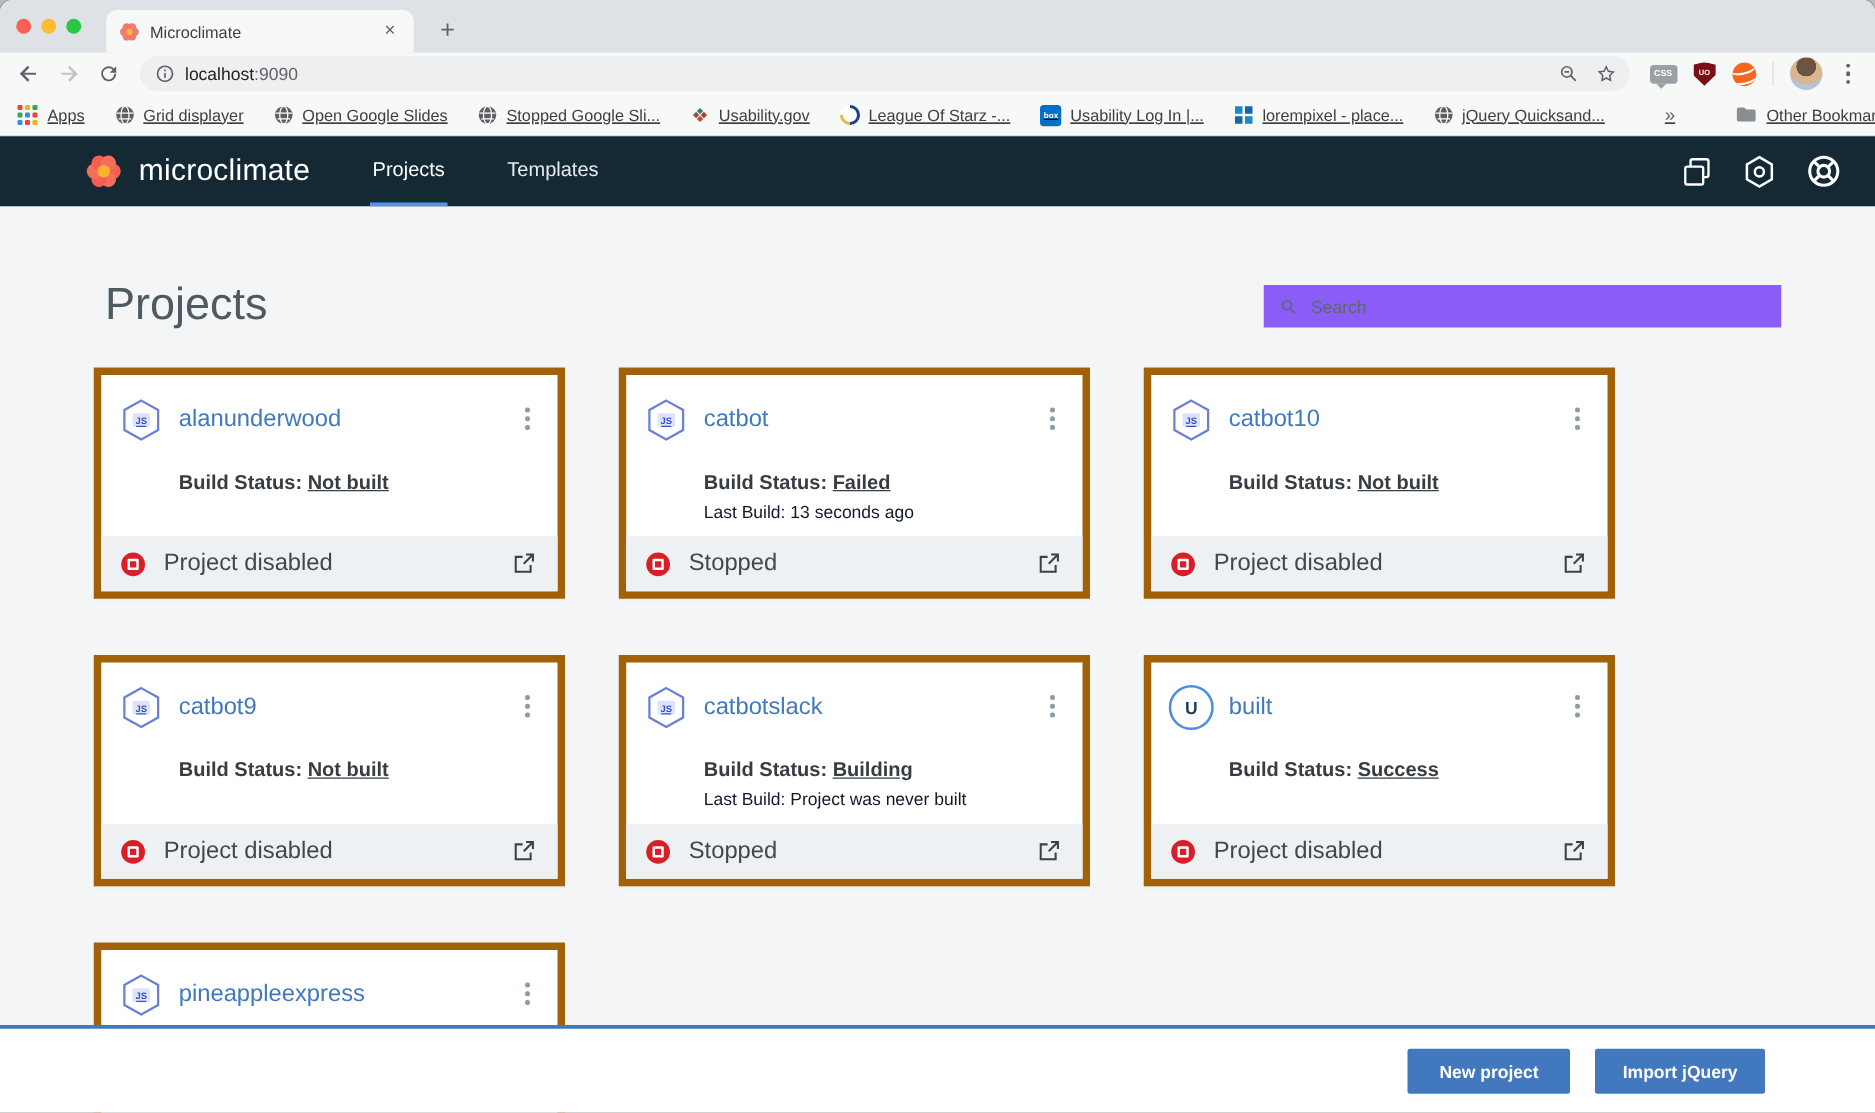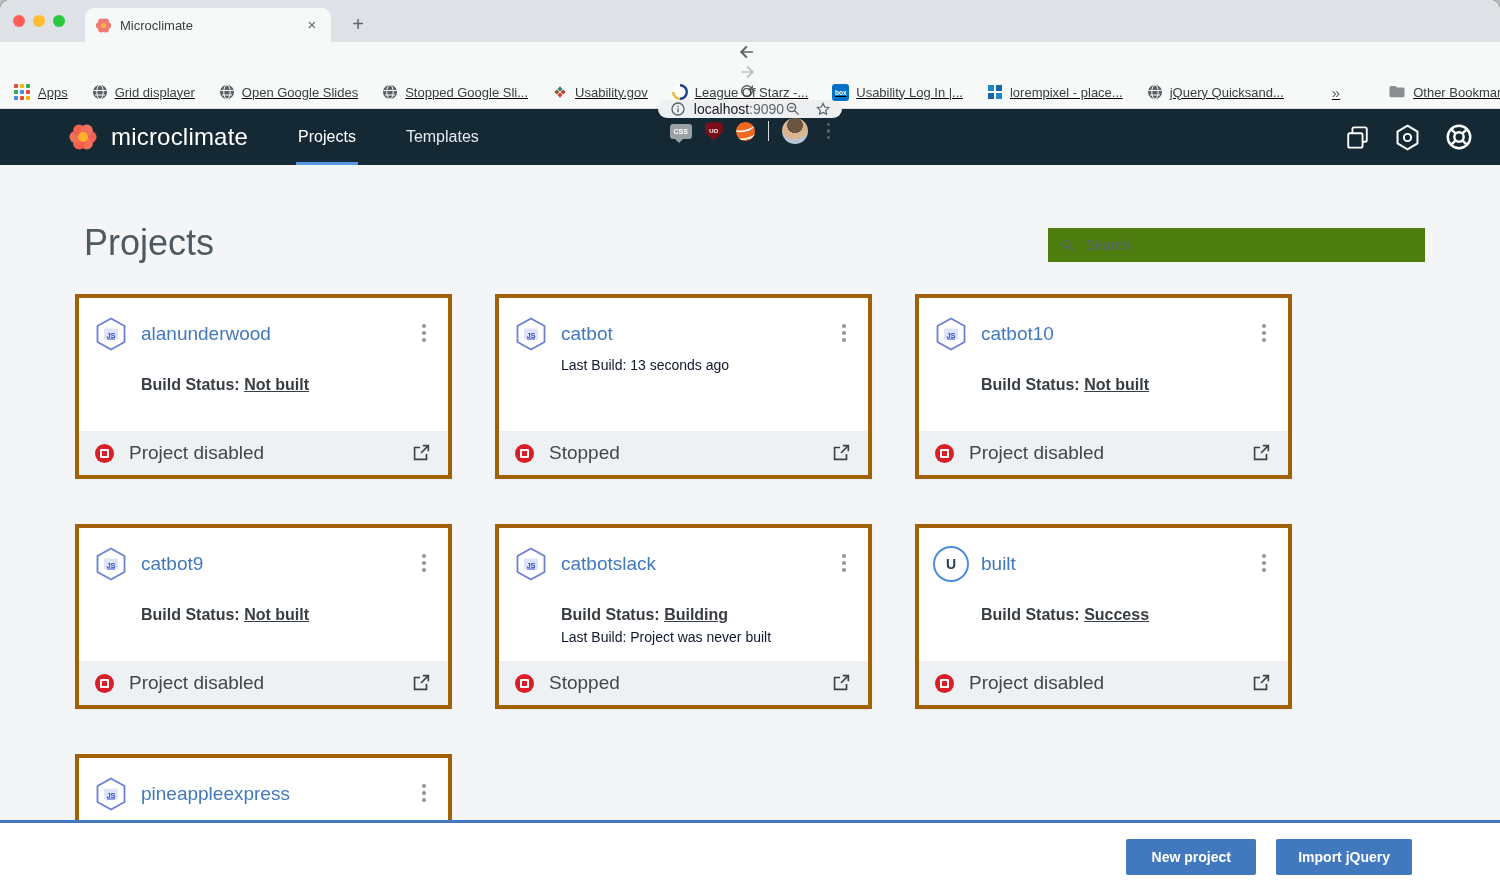--- a/index.html
+++ b/index.html
@@ -13,21 +13,21 @@
   .traffic { position:absolute; left:13px; top:15px; display:flex; gap:8px; }
   .light { width:12px; height:12px; border-radius:50%; }
   .light.red{background:#ff5f57;} .light.yellow{background:#febc2e;} .light.green{background:#28c840;}
   .tab { position:absolute; left:85px; top:8px; width:246px; height:34px; background:#f7f8f8;
          border-radius:9px 9px 0 0; display:flex; align-items:center; padding:0 10px; }
   .tab-title { font-size:13px; color:#3c4043; margin-left:8px; flex:1; white-space:nowrap; overflow:hidden; }
   .tab-close { color:#5f6368; font-size:15px; width:18px; height:18px; line-height:17px; text-align:center; border-radius:50%; cursor:pointer; }
   .newtab { position:absolute; left:345px; top:12px; font-size:20px; color:#5f6368; width:26px; height:26px; text-align:center; line-height:25px; cursor:pointer; }
 
   
-  .toolbar { height:34px; background:#f7f8f8; display:flex; align-items:center; padding:0 10px;flex-direction:column; }
+  .toolbar { height:34px; background:#f7f8f8; display:flex; align-items:center; padding:0 10px; }
   .navbtn { width:26px; height:26px; display:flex; align-items:center; justify-content:center; margin-right:6px; cursor:pointer; }
   .omnibox { flex:1; height:28px; background:#edeff1; border-radius:14px; display:flex; align-items:center; padding:0 10px 0 12px; margin:0 6px; }
   .url { font-size:14px; margin-left:8px; flex:1; }
   .url .host{ color:#202124; } .url .port{ color:#5f6368; }
   .omniright { display:flex; align-items:center; gap:12px; }
   .extrow { display:flex; align-items:center; gap:13px; padding:0 4px 0 10px; }
   .css-badge { width:22px; height:15px; background:#9aa0a6; border-radius:3px; color:#fff; font-size:7px; font-weight:bold;
                display:flex; align-items:center; justify-content:center; position:relative; }
   .css-badge::after { content:""; position:absolute; bottom:-4px; left:5px; border:4px solid transparent; border-top-color:#9aa0a6; border-bottom:0; }
   .shield { width:18px; height:19px; background:#7c0e17; clip-path:polygon(50% 0,100% 12%,100% 55%,50% 100%,0 55%,0 12%);
@@ -56,27 +56,27 @@
   .appnav { display:flex; margin-left:48px; height:56px; }
   .appnav .navitem { color:#e6ebef; font-size:16px; display:flex; align-items:center; padding:0 2px; margin-right:46px; position:relative; cursor:pointer; }
   .appnav .navitem.active { color:#fff; }
   .appnav .navitem.active::after { content:""; position:absolute; left:0; right:0; bottom:0; height:3px; background:var(--nav-underline,#5795e8); }
   .appbar-icons { margin-left:auto; display:flex; align-items:center; gap:22px; }
   .appbar-icons .hicon { cursor:pointer; display:flex; }
 
   
   .content { position:absolute; top:166px; left:0; right:0; bottom:0; background:#f4f5f7; }
   .page-title { position:absolute; left:84px; top:56px; font-size:36px; font-weight:300; color:#4d5a62; }
-  .searchbox { position:absolute; right:75px; top:62px; width:377px; height:34px; background:#4d7c0f; display:flex; align-items:center; padding:0 12px; }
+  .searchbox { position:absolute; right:75px; top:62px; width:414px; height:34px; background:#8b5cf6; display:flex; align-items:center; padding:0 12px; }
   .searchbox input { border:0; background:transparent; outline:none; font-size:14px; color:#152935; margin-left:10px; width:100%;
                      font-family:"Liberation Sans","DejaVu Sans",sans-serif; }
   .searchbox input::placeholder { color:#5a6872; opacity:1; }
 
   .grid { position:absolute; left:75px; top:128px; width:1220px; display:flex; flex-wrap:wrap; gap:45px 43px; }
-  .card { width:377px; height:185px; background:#fff; border:4px solid #a16207; box-shadow:0 1px 2px rgba(0,0,0,.05); position:relative; }
+  .card { width:377px; height:185px; background:#fff; border:6px solid #a16207; box-shadow:0 1px 2px rgba(0,0,0,.05); position:relative; }
   .card-head { display:flex; align-items:center; padding:18px 16px 0 14px; gap:12px; }
   .pname { font-size:19px; font-weight:normal; color:var(--link,#4178be); cursor:pointer; text-decoration:none; }
   .kebab { position:absolute; right:16px; top:24px; width:16px; height:24px; cursor:pointer; display:flex; flex-direction:column; align-items:center; gap:3.5px; padding-top:2px; }
   .kebab i { width:3.5px; height:3.5px; border-radius:50%; background:#8f9ba3; }
   .build { margin:24px 16px 0 62px; font-size:16px; color:#373d42; }
   .build .blabel { font-weight:bold; }
   .build .bstatus { font-weight:bold; text-decoration:underline; cursor:pointer; }
   .lastbuild { margin:5px 16px 0 62px; font-size:14px; color:#0f172a; }
   .card-footer { position:absolute; left:0; right:0; bottom:0; height:44px; background:#eef1f3; display:flex; align-items:center; padding:0 16px; }
   .stop { width:19px; height:19px; border-radius:50%; background:var(--danger,#da1e28); position:relative; flex:none; }
@@ -357,20 +357,24 @@
                 <line x1="14" y1="23" x2="22" y2="23" stroke="#3450c8" stroke-width="1"></line>
               </svg>
           </span>
           <a class="pname">catbot</a>
           <span class="kebab">
               <i></i>
               <i></i>
               <i></i>
             </span>
         </div>
+        <div class="build">
+          <span class="blabel">Build Status:</span>
+          <span class="bstatus">Failed</span>
+        </div>
         <div class="lastbuild">Last Build: 13 seconds ago</div>
         <div class="card-footer">
           <span class="stop"></span>
           <span class="fstatus">Stopped</span>
           <span class="launch">
             <svg width="22" height="22" viewBox="0 0 24 24" fill="none" stroke="#3a4247" stroke-width="1.8">
                 <path d="M18 13v6H5V6h6"></path>
                 <path d="M14 4h6v6"></path>
                 <path d="M20 4l-8 8"></path>
               </svg>

